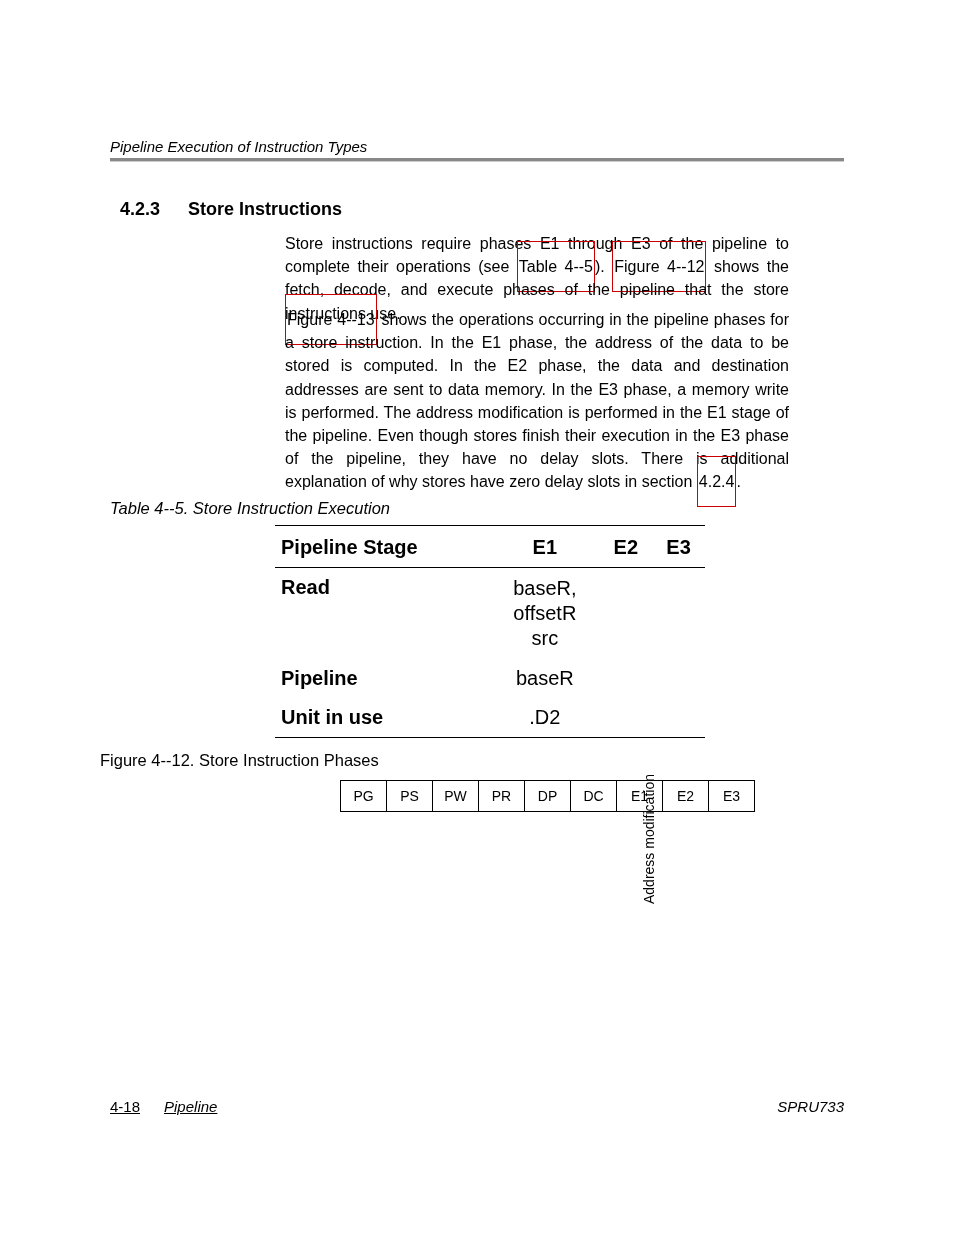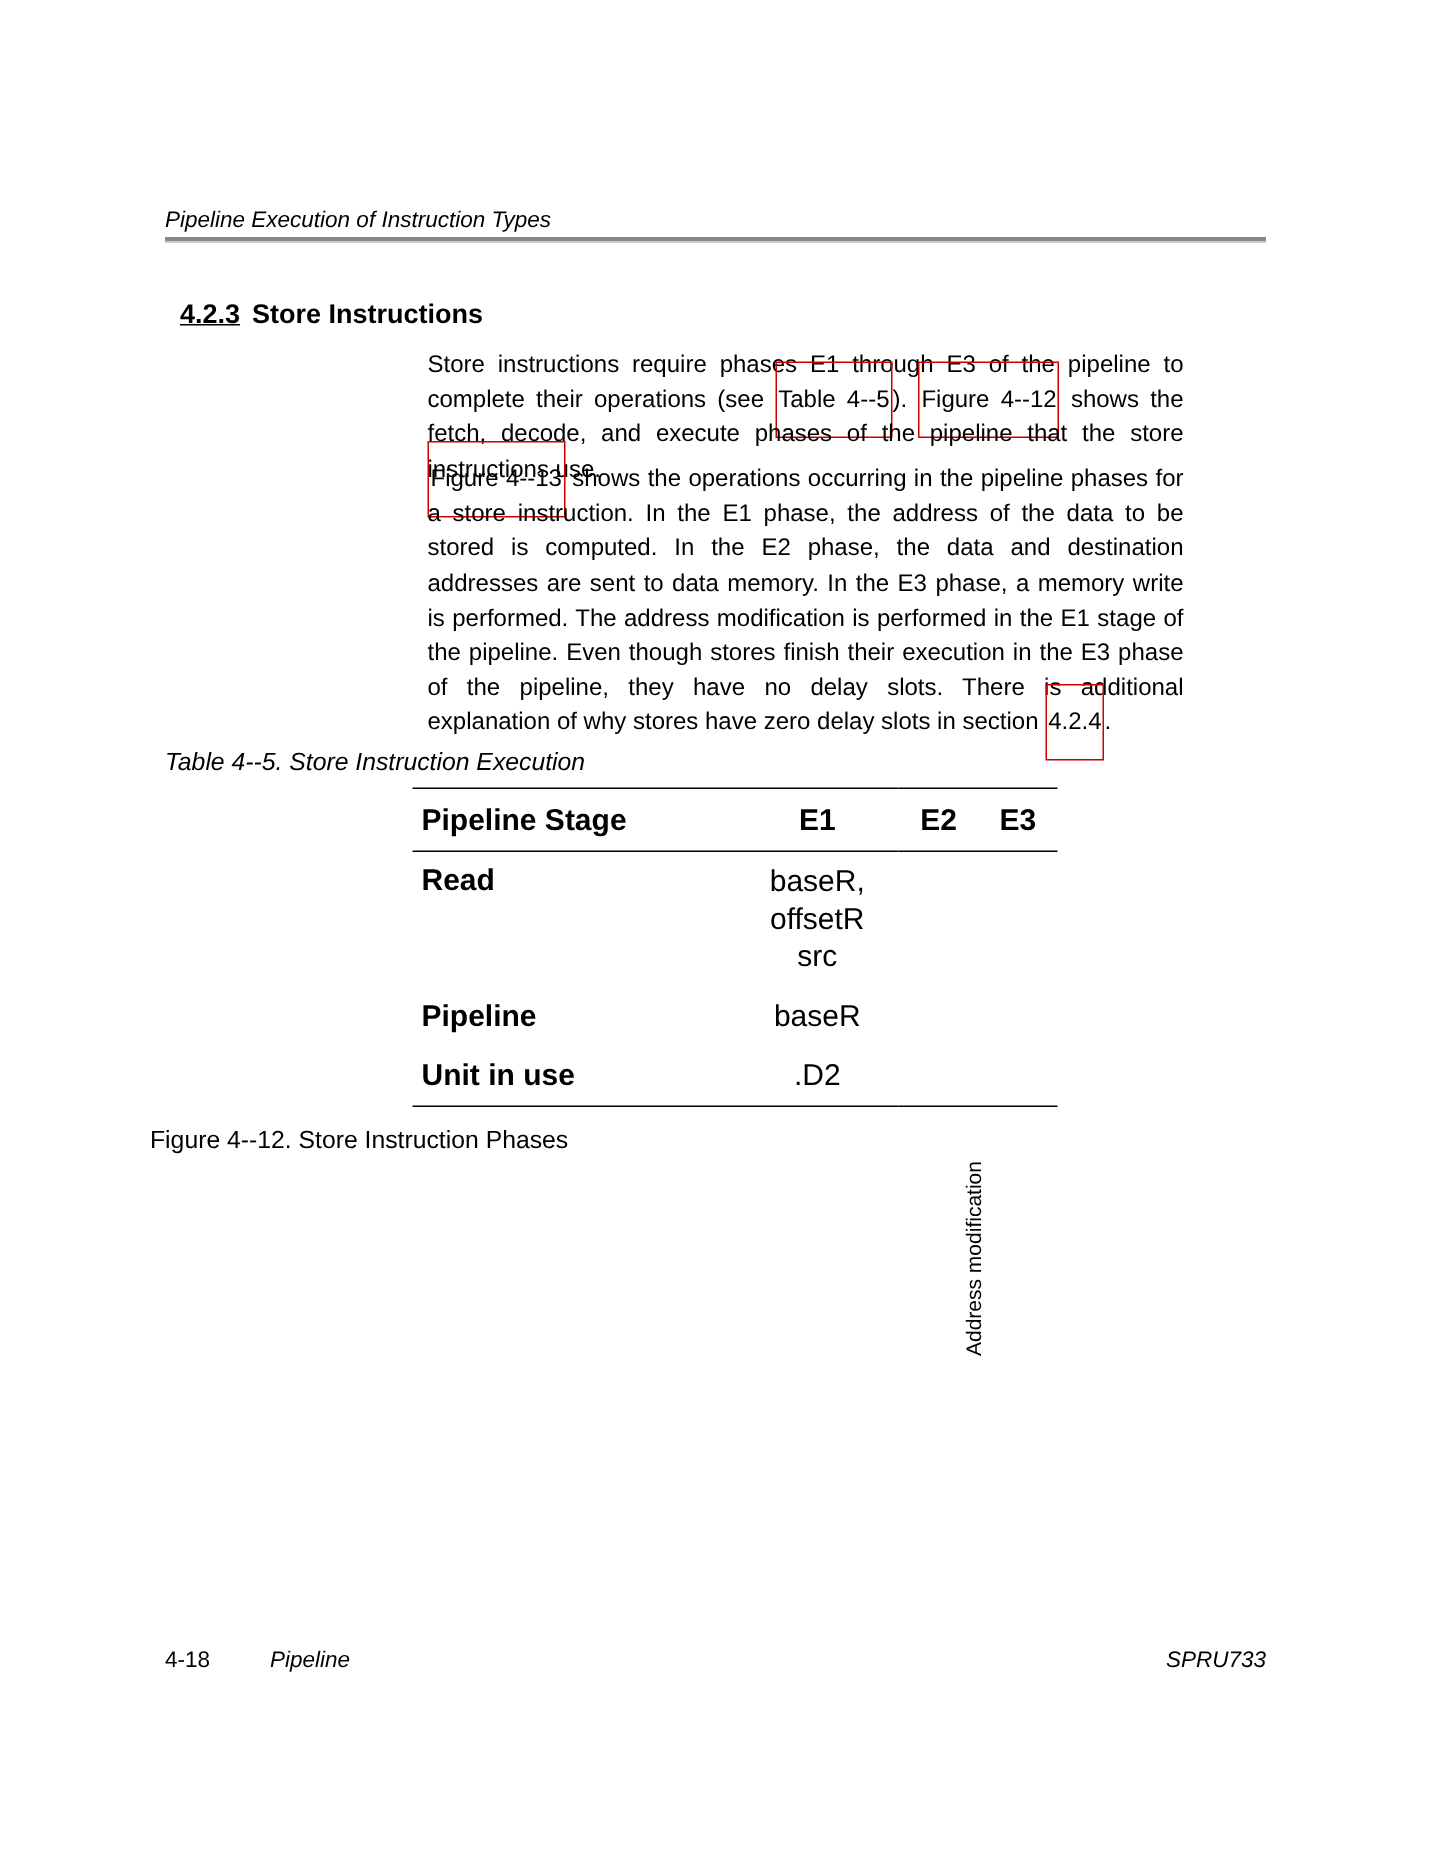--- a/index.html
+++ b/index.html
@@ -40,21 +40,21 @@
   }
 
   
   .section-heading {
     position: absolute;
     left: 120px;
     top: 199px;
     font-weight: bold;
     font-size: 18px;
   }
-  .section-heading .num { margin-right: 8px; text-decoration: underline; }
+  .section-heading .num { margin-right: 28px; }
 
   
   .body {
     position: absolute;
     left: 285px;
     right: 165px;
     font-size: 16px;
     line-height: 1.45;
   }
   .body.p1 { top: 232px; text-align: justify; }
@@ -149,21 +149,21 @@
   .footer {
     position: absolute;
     left: 110px;
     right: 110px;
     top: 1098px;
     font-size: 15px;
     display: flex;
     justify-content: space-between;
     align-items: baseline;
   }
-  .footer .left { display: flex; gap: 40px; align-items: flex-end; }
+  .footer .left { display: flex; gap: 24px; align-items: flex-end; text-decoration: underline; }
   .footer .chapter { font-style: italic; }
   .footer .docid { font-style: italic; }
 </style>
 </head>
 <body>
 
 <div class="page">
 
   <div class="running-header">Pipeline Execution of Instruction Types</div>
   <div class="running-rule"></div>
@@ -210,20 +210,31 @@
           <td class="rowlabel">Unit in use</td>
           <td class="c">.D2</td>
           <td class="c"></td>
           <td class="c"></td>
         </tr>
       </tbody>
     </table>
   </div>
 
   <div class="fig-caption">Figure 4--12. Store Instruction Phases</div>
+  <div class="phases">
+    <div class="phase">PG</div>
+    <div class="phase">PS</div>
+    <div class="phase">PW</div>
+    <div class="phase">PR</div>
+    <div class="phase">DP</div>
+    <div class="phase">DC</div>
+    <div class="phase">E1</div>
+    <div class="phase">E2</div>
+    <div class="phase">E3</div>
+  </div>
 
   <div class="annot">
     <div class="rot">Address
 modification</div>
   </div>
 
   <div class="footer">
     <div class="left">
       <span>4-18</span>
       <span class="chapter">Pipeline</span>

